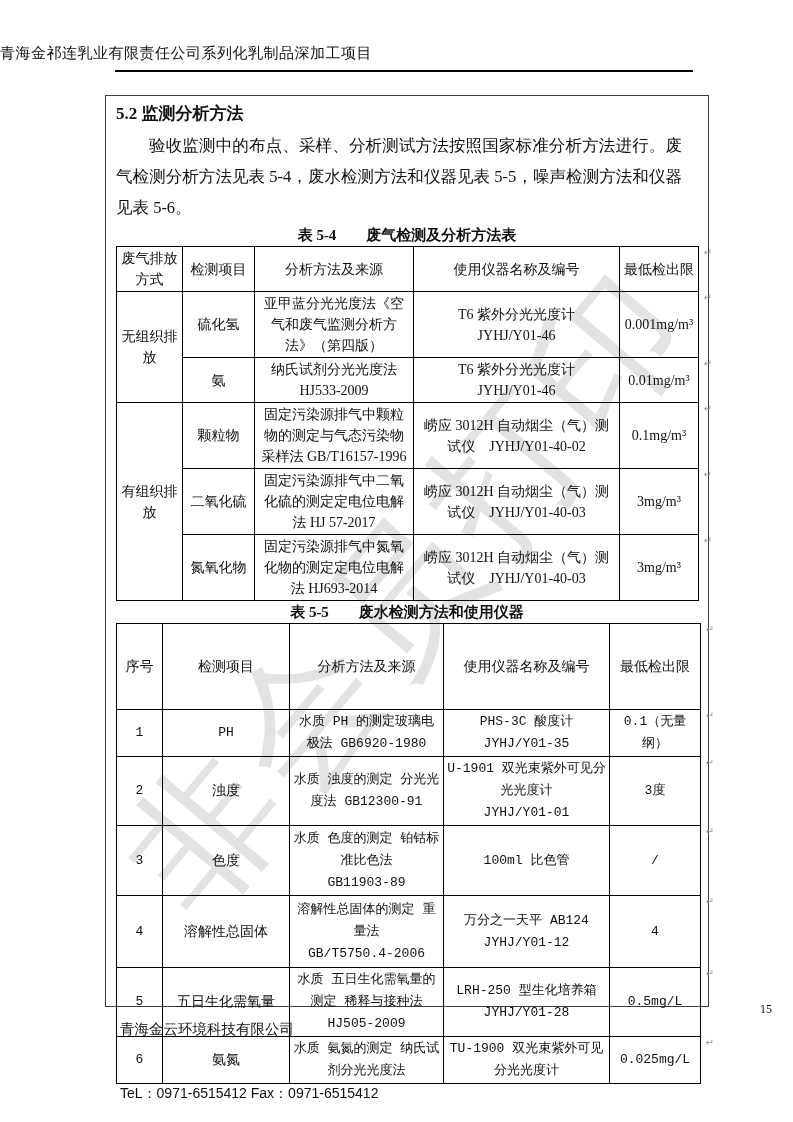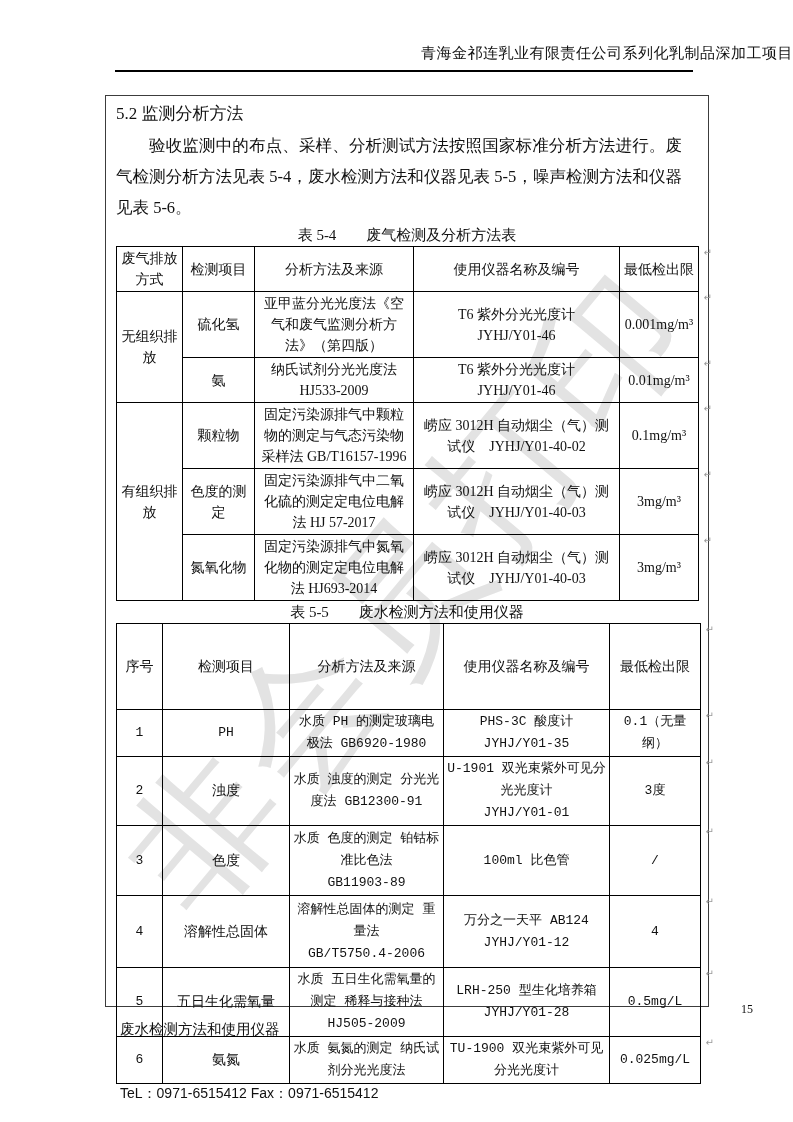--- a/index.html
+++ b/index.html
@@ -15,39 +15,39 @@
   .watermark{
     position:absolute;left:410px;top:592px;
     transform:translate(-50%,-50%) rotate(-50deg);
     font-size:148px;letter-spacing:8px;white-space:nowrap;
     color:#e3e3e3;z-index:0;font-family:"Liberation Sans","DejaVu Sans",sans-serif;
   }
   .layer{position:relative;z-index:1;}
   
   .header-title{
     position:absolute;top:44px;left:0;width:100%;
-    text-align:right;font-size:15px;letter-spacing:0.5px;
+    text-align:left;font-size:15px;letter-spacing:0.5px;
   }
   .header-rule{
     position:absolute;left:115px;top:70px;width:578px;
     border-top:2px solid #000;height:0;
   }
   
   .content-box{
     position:absolute;left:105px;top:95px;width:604px;height:912px;
     border:1px solid #3c3c3c;box-sizing:border-box;
     padding:4px 10px 0 10px;
   }
-  .sec-heading{font-size:17px;line-height:24px;margin:2px 0 4px 0;}
+  .sec-heading{font-size:17px;line-height:24px;margin:2px 0 4px 0;font-weight:bold;}
   .body-para{
     font-size:16.5px;line-height:31px;text-align:justify;
     text-indent:2em;margin:0 16px 2px 0;
   }
   .tbl-title{
-    text-align:center;font-weight:normal;font-size:15px;
+    text-align:center;font-weight:bold;font-size:15px;
     line-height:20px;margin:1px 0;white-space:pre;
   }
   table{border-collapse:collapse;margin:0 auto;table-layout:fixed;}
   td,th{
     border:1px solid #000;text-align:center;vertical-align:middle;
     font-weight:normal;padding:1px 3px;box-sizing:border-box;
     white-space:pre-line;position:relative;
   }
   .t54{width:582px;font-size:14px;line-height:21px;padding-left:25px;}
   .t55{width:584px;font-size:14px;line-height:22px;}
@@ -57,21 +57,21 @@
   
   td.rowend::after, th.rowend::after{
     content:"\21B5";
     position:absolute;right:-14px;top:1px;
     color:#9a9a9a;font-size:10px;line-height:10px;
     font-family:"DejaVu Sans",sans-serif;
   }
   
   .footer-company{position:absolute;left:120px;top:1020px;font-size:14.5px;}
   .footer-contact{position:absolute;left:120px;top:1085px;font-size:14px;font-family:Liberation Sans, sans-serif;}
-  .page-number{position:absolute;left:741px;top:1002px;font-size:12px;}
+  .page-number{position:absolute;left:760px;top:1002px;font-size:12px;}
 </style>
 </head>
 <body>
 
 <div class="page">
 
   <div class="watermark">非会员打印</div>
 
   <div class="layer">
     <div class="header-title">青海金祁连乳业有限责任公司系列化乳制品深加工项目</div>
@@ -117,21 +117,21 @@
           <td class="rowend">0.01mg/m³</td>
         </tr>
         <tr style="height:66px">
           <td rowspan="3">有组织排放</td>
           <td>颗粒物</td>
           <td>固定污染源排气中颗粒物的测定与气态污染物采样法 GB/T16157-1996</td>
           <td>崂应 3012H 自动烟尘（气）测试仪　JYHJ/Y01-40-02</td>
           <td class="rowend">0.1mg/m³</td>
         </tr>
         <tr style="height:62px">
-          <td>色度的测定</td>
+          <td>二氧化硫</td>
           <td>固定污染源排气中二氧化硫的测定定电位电解法 HJ 57-2017</td>
           <td>崂应 3012H 自动烟尘（气）测试仪　JYHJ/Y01-40-03</td>
           <td class="rowend">3mg/m³</td>
         </tr>
         <tr style="height:62px">
           <td>氮氧化物</td>
           <td>固定污染源排气中氮氧化物的测定定电位电解法 HJ693-2014</td>
           <td>崂应 3012H 自动烟尘（气）测试仪　JYHJ/Y01-40-03</td>
           <td class="rowend">3mg/m³</td>
         </tr>
@@ -203,17 +203,17 @@
           <td class="mono">水质 氨氮的测定 纳氏试剂分光光度法</td>
           <td class="mono">TU-1900 双光束紫外可见分光光度计</td>
           <td class="mono rowend">0.025mg/L</td>
         </tr>
       </tbody>
         </table>
 
     </div>
 
     <div class="page-number">15</div>
-    <div class="footer-company">废水检测方法和使用仪器</div>
+    <div class="footer-company">青海金云环境科技有限公司</div>
     <div class="footer-contact">TeL：0971-6515412 Fax：0971-6515412</div>
   </div>
 
 </div>
 
 </body></html>

